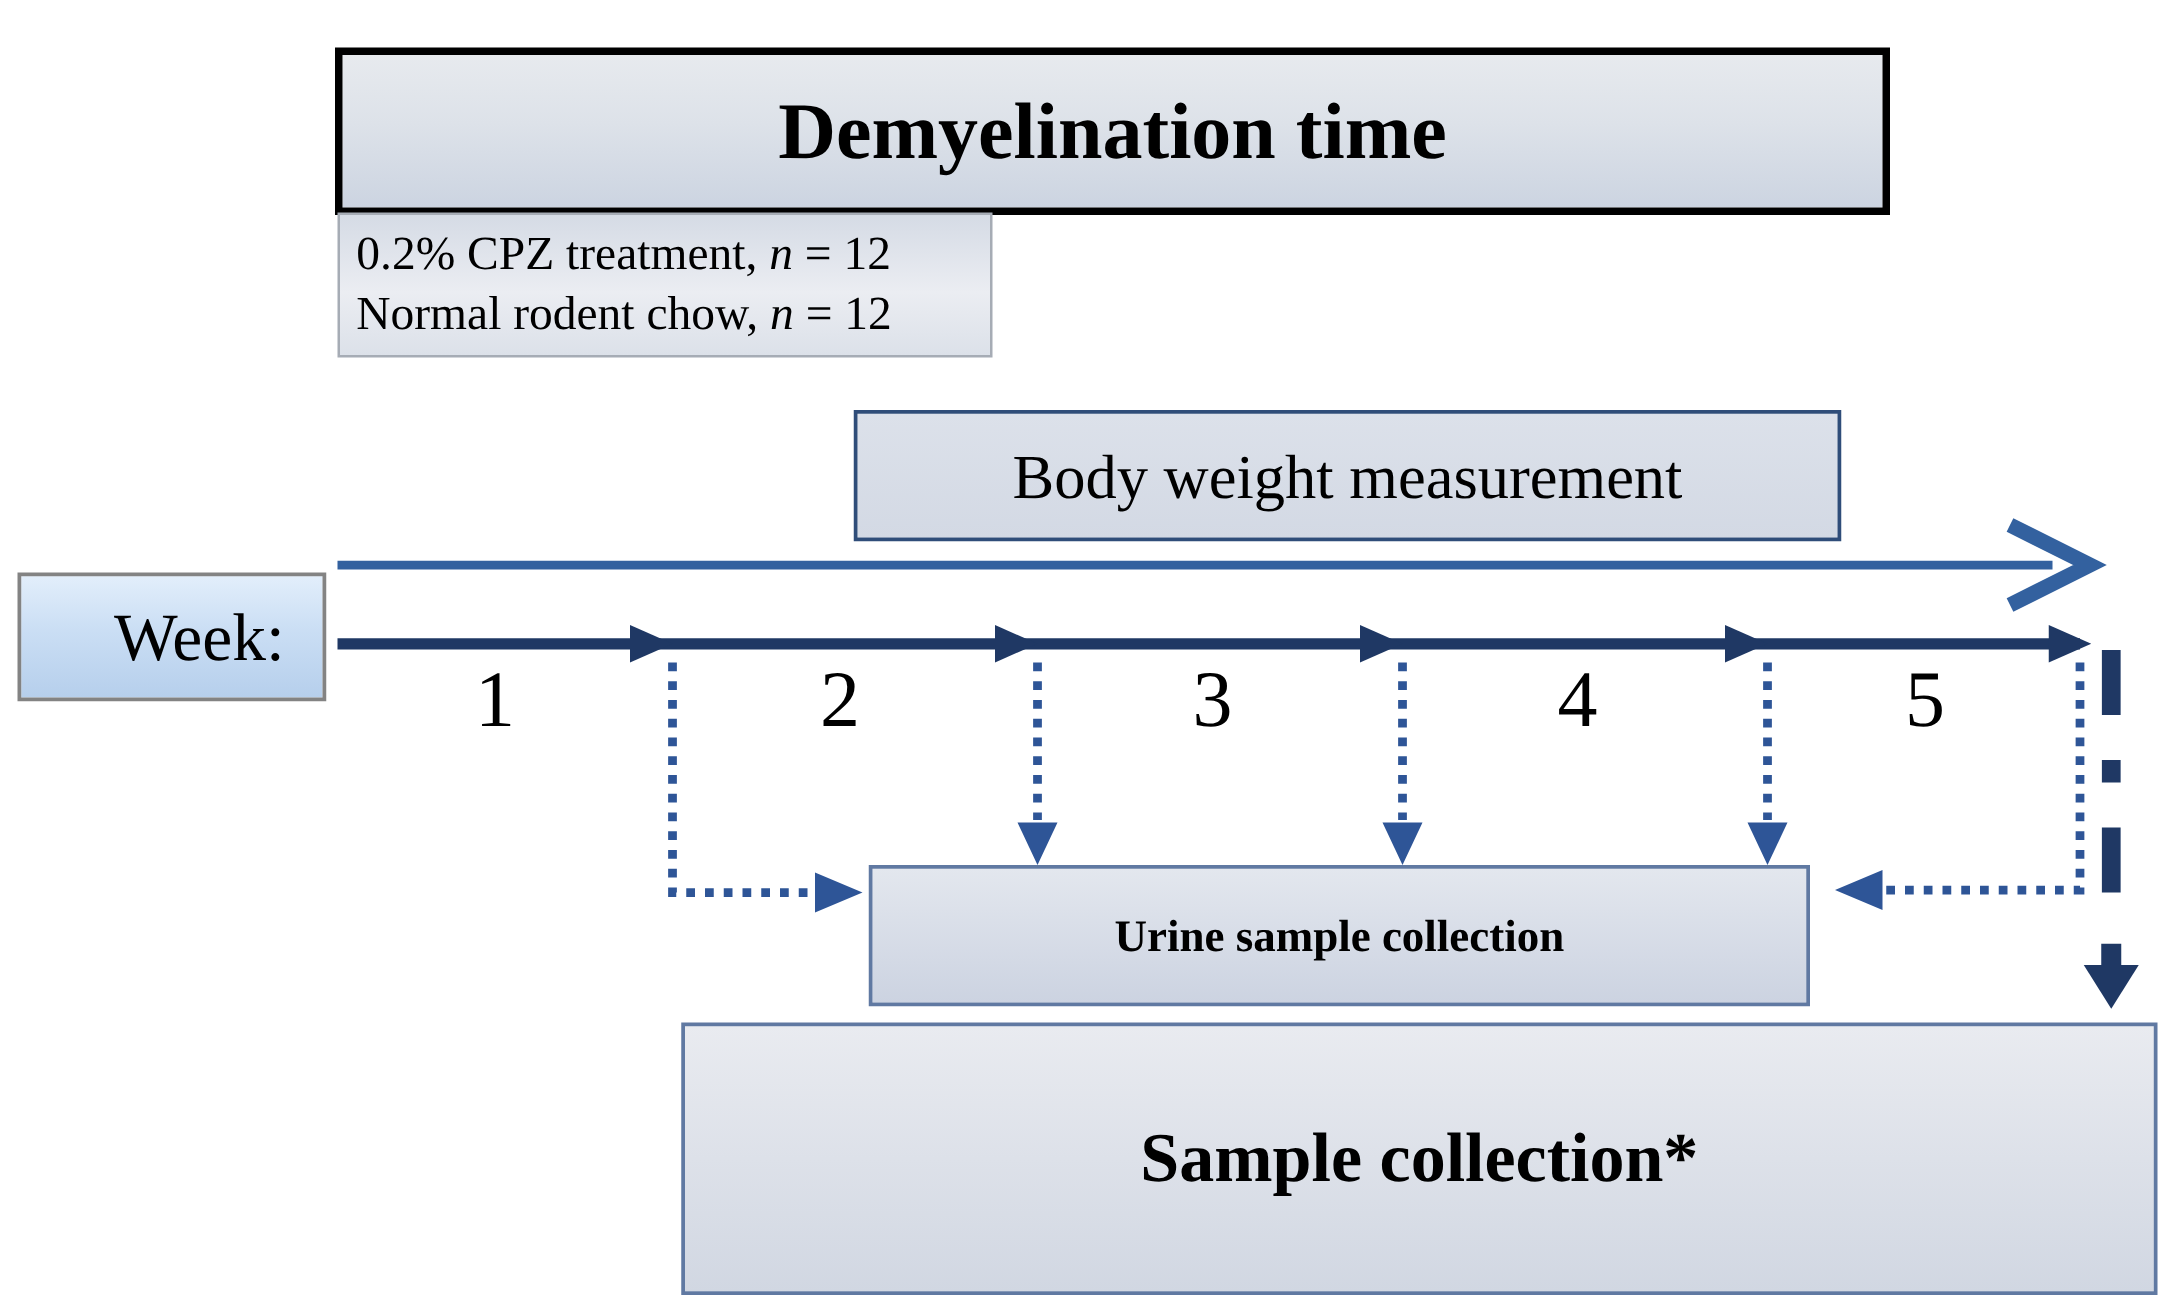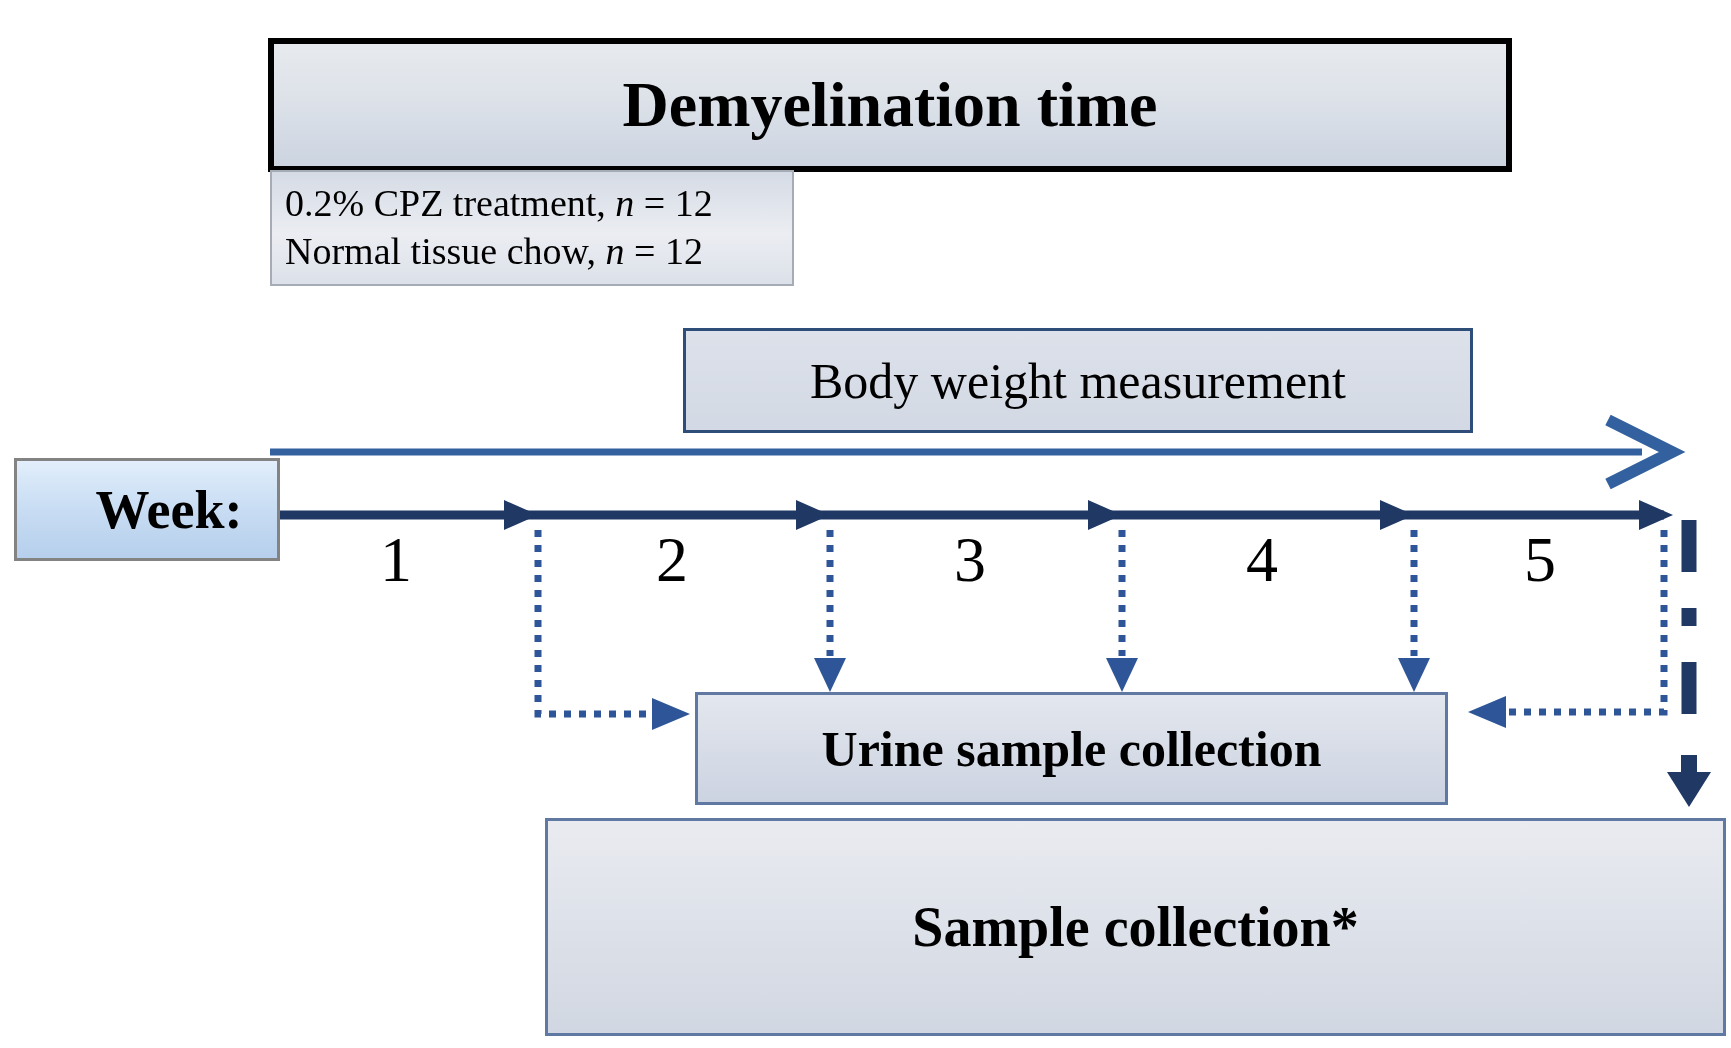--- a/index.html
+++ b/index.html
@@ -20,30 +20,30 @@
     flex-direction:column;align-items:flex-start;justify-content:center;
     padding-left:13px;font-size:38px;line-height:1.26;text-align:center;
   }
   .bw-box{
     left:683px;top:328px;width:790px;height:105px;
     border:3px solid #2f4d79;
     background:linear-gradient(180deg,#dce1ea 0%,#d3d9e4 100%);
     font-size:50px;font-weight:normal;
   }
   .week-box{
-    left:14px;top:458px;width:266px;height:103px;
+    left:14px;top:458px;width:247px;height:103px;
     border:3px solid #838383;
     background:linear-gradient(180deg,#e2eefb 0%,#cadef4 45%,#b6cfec 100%);
-    font-size:54px;font-weight:bold;padding-left:44px;
+    font-size:54px;font-weight:normal;padding-left:44px;
   }
   .urine-box{
     left:695px;top:692px;width:753px;height:113px;
     border:3px solid #6079a2;
     background:linear-gradient(180deg,#e3e7ee 0%,#ccd3e1 100%);
-    font-size:50px;font-weight:bold;
+    font-size:36px;font-weight:bold;
   }
   .sample-box{
     left:545px;top:818px;width:1181px;height:218px;
     border:3px solid #6079a2;
     background:linear-gradient(180deg,#e9ebf0 0%,#d1d7e2 100%);
     flex-direction:row;gap:28px;
   }
   .sample-title{font-size:56px;font-weight:bold;line-height:1;}
   .sample-note{font-size:42px;line-height:1;}
 
@@ -90,21 +90,21 @@
     <rect x="1681" y="755" width="16" height="18" fill="#1f3864"></rect>
     <polygon points="1667,772 1711,772 1689,807" fill="#1f3864"></polygon>
   </svg>
 
   <div class="box title-box">
     <span>Demyelination time</span>
   </div>
 
   <div class="box treatment-box">
     <div><span>0.2% CPZ treatment, </span><span class="var-n">n</span><span> = 12</span></div>
-    <div><span>Normal tissue chow, </span><span class="var-n">n</span><span> = 12</span></div>
+    <div><span>Normal rodent chow, </span><span class="var-n">n</span><span> = 12</span></div>
   </div>
 
   <div class="box bw-box">
     <span>Body weight measurement</span>
   </div>
 
   <div class="box week-box">
     <span>Week:</span>
   </div>
 

